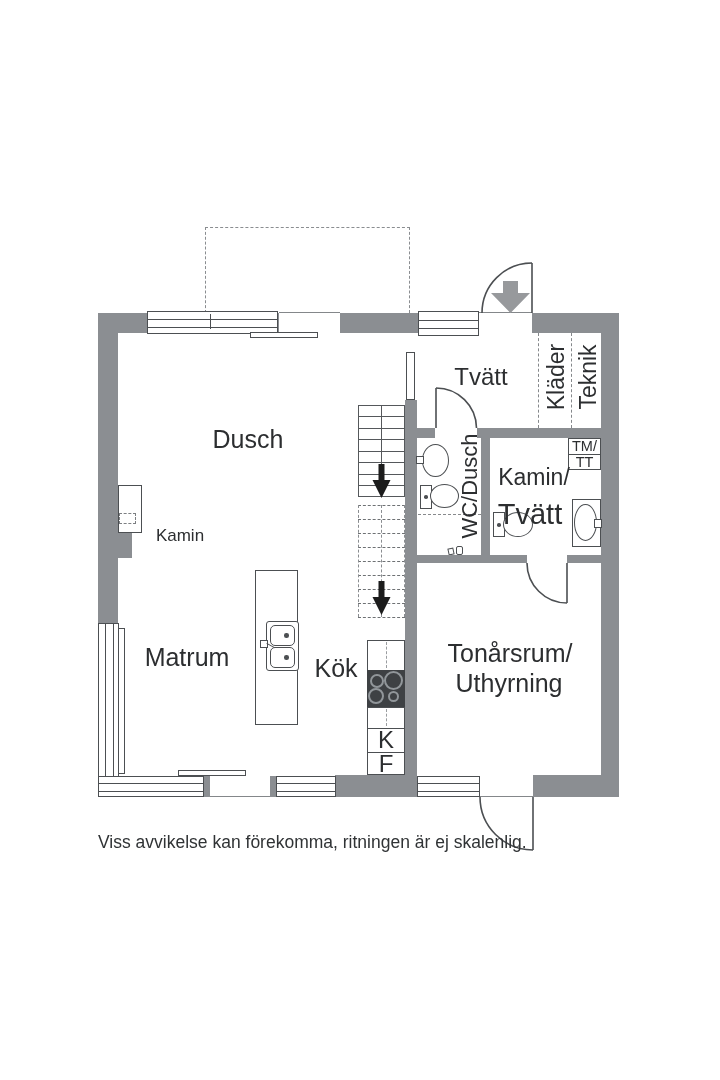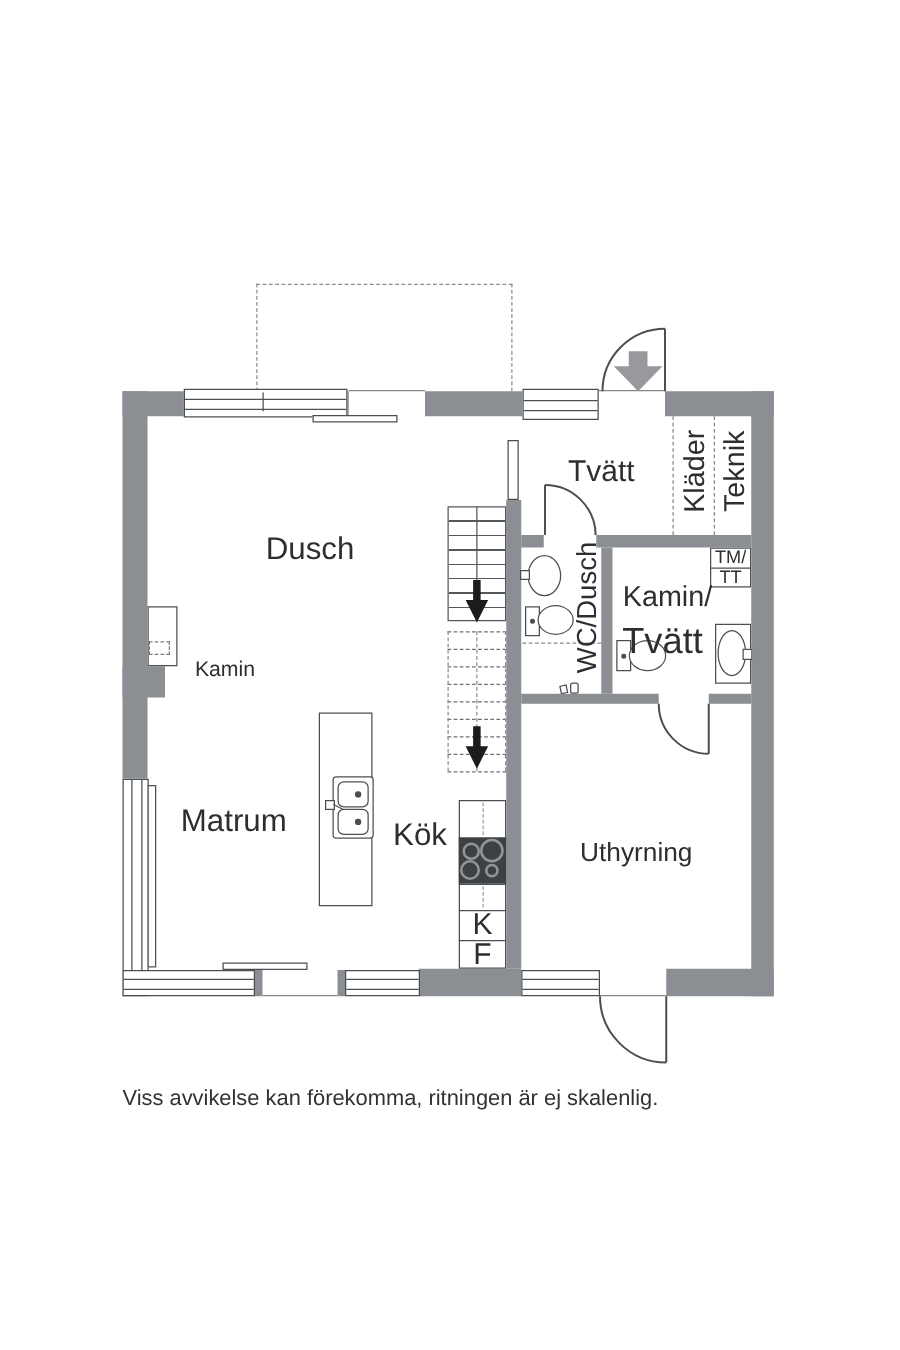--- a/index.html
+++ b/index.html
@@ -175,19 +175,20 @@
   <div class="lbl" style="left:248px;top:439px;font-size:25px;">Dusch</div>
   <div class="lbl" style="left:180px;top:536px;font-size:17px;">Kamin</div>
   <div class="lbl" style="left:187px;top:657px;font-size:25px;">Matrum</div>
   <div class="lbl" style="left:336px;top:668px;font-size:25px;">Kök</div>
   <div class="lbl" style="left:481px;top:377px;font-size:24px;">Tvätt</div>
   <div class="rot" style="left:556px;top:377px;font-size:23px;">Kläder</div>
   <div class="rot" style="left:588px;top:377px;font-size:23px;">Teknik</div>
   <div class="rot" style="left:470px;top:486px;font-size:22px;">WC/Dusch</div>
   <div class="lbl" style="left:534px;top:477px;font-size:23px;">Kamin/</div>
   <div class="lbl" style="left:530px;top:514px;font-size:29px;">Tvätt</div>
-  <div class="lbl" style="left:509px;top:683px;font-size:21px;">Uthyrning</div>
+  <div class="lbl" style="left:510px;top:653px;font-size:25px;">Tonårsrum/</div>
+  <div class="lbl" style="left:509px;top:683px;font-size:25px;">Uthyrning</div>
   <div class="lbl" style="left:386px;top:740px;font-size:24px;">K</div>
   <div class="lbl" style="left:386px;top:764px;font-size:24px;">F</div>
 
-  <div class="disclaimer" style="left:98px;top:832px;margin-top:36px;">Viss avvikelse kan förekomma, ritningen är ej skalenlig.</div>
+  <div class="disclaimer" style="left:98px;top:832px;">Viss avvikelse kan förekomma, ritningen är ej skalenlig.</div>
 
 </div>
 
 </body></html>

